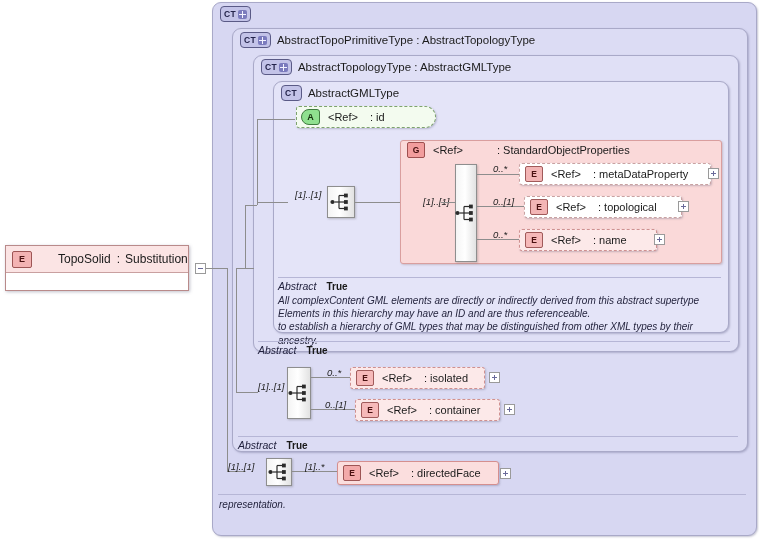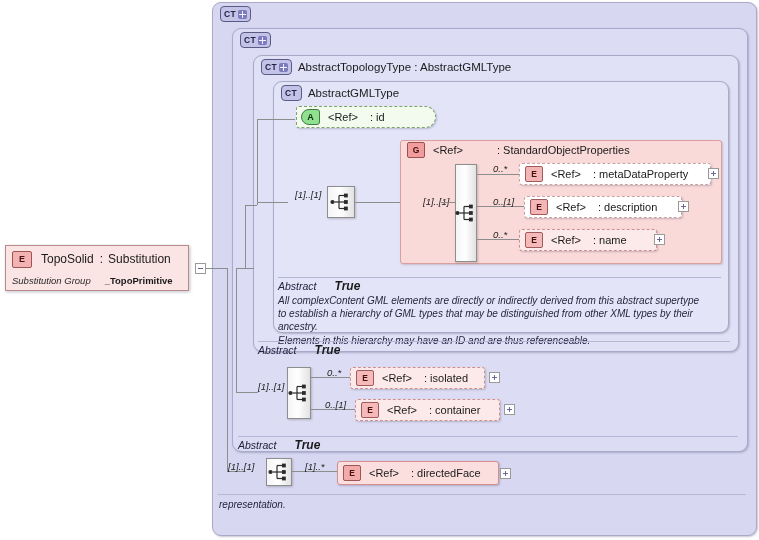--- a/index.html
+++ b/index.html
@@ -78,27 +78,26 @@
     display: flex;
     align-items: center;
     border-top: 1px solid #b6b6d6;
     font-size: 10.5px;
     box-sizing: border-box;
     padding-top: 2px;
   }
   .abstract-row .ab-key {
     font-style: italic;
     color: #22223f;
-    margin-right: 18px;
+    margin-right: 10px;
   }
   .abstract-row .ab-val {
     font-weight: bold;
-    font-size: 12px;
+    font-size: 10px;
     color: #1a1a1a;
-    font-style: italic;
   }
 
   
   .anno {
     position: absolute;
     font-style: italic;
     font-size: 10px;
     line-height: 13.2px;
     color: #25253f;
   }
@@ -228,21 +227,21 @@
   }
   .subst-top .badge2 {
     display: inline-flex; align-items:center; justify-content:center;
     width: 18px; height: 15px;
     margin-left: 6px;
     background: #f3b3b3;
     border: 1px solid #9d5555;
     border-radius: 2px;
     font-size: 9px; font-weight: bold; color:#4a1111;
   }
-  .subst-top .t1 { margin-left: 9px; font-size: 12px; }
+  .subst-top .t1 { margin-left: 26px; font-size: 12px; }
   .subst-bot {
     position: absolute;
     left: 0; bottom: 0; right: 0;
     height: 19px;
     display: flex;
     align-items: center;
     background: #fbe4e4;
   }
   .subst-bot .k {
     margin-left: 6px;
@@ -323,42 +322,39 @@
   <div class="ctbox ct2" style="left:232px; top:28px; width:516px; height:424px;"></div>
   <div class="ctbox ct3" style="left:253px; top:55px; width:486px; height:297px;"></div>
   <div class="ctbox ct4" style="left:273px; top:81px; width:456px; height:252px;"></div>
 
   <div class="ct-head" style="left:220px; top:6px;">
     <span class="ct-badge">CT<span class="plusmark"></span></span>
   </div>
 
   <div class="ct-head" style="left:240px; top:32px;">
     <span class="ct-badge">CT<span class="plusmark"></span></span>
+    <span>AbstractTopoPrimitiveType : AbstractTopologyType</span>
   </div>
 
   <div class="ct-head" style="left:261px; top:59px;">
     <span class="ct-badge">CT<span class="plusmark"></span></span>
     <span>AbstractTopologyType : AbstractGMLType</span>
   </div>
 
   <div class="ct-head" style="left:281px; top:85px;">
     <span class="ct-badge" style="padding-right:4px;">CT</span>
     <span>AbstractGMLType</span>
   </div>
 
   <div class="subst-box" style="left:5px; top:245px; width:184px; height:46px;">
     <div class="subst-top">
       <span class="badge2">E</span>
       <span class="t1">TopoSolid</span>
       <span class="t1" style="margin-left:6px;">:</span>
       <span class="t1" style="margin-left:5px;">Substitution</span>
-    </div>
-    <div class="subst-bot">
-      <span class="k">Substitution Group</span>
-      <span class="v">_TopoPrimitive</span>
     </div>
   </div>
 
   <div class="tgl" style="left:195px; top:263px;"></div>
 
   <div class="ln h" style="left:206px; top:268px; width:22px;"></div>
 
   <div class="ln v" style="left:227px; top:268px; height:204px;"></div>
   <div class="ln h" style="left:227px; top:471px; width:18px;"></div>
 
@@ -427,40 +423,40 @@
     <span class="badge">E</span>
     <span class="ref">&lt;Ref&gt;</span>
     <span class="nm">: metaDataProperty</span>
   </div>
   <div class="tgl plus" style="left:708px; top:168px;"></div>
 
   <div class="occ" style="left:493px; top:196px;">0..[1]</div>
   <div class="node el-white" style="left:524px; top:196px; width:158px; height:22px;">
     <span class="badge">E</span>
     <span class="ref">&lt;Ref&gt;</span>
-    <span class="nm">: description</span>
+    <span class="nm">: topological</span>
   </div>
   <div class="tgl plus" style="left:678px; top:201px;"></div>
 
   <div class="occ" style="left:493px; top:229px;">0..*</div>
   <div class="node el-dashed" style="left:519px; top:229px; width:138px; height:22px;">
     <span class="badge">E</span>
     <span class="ref">&lt;Ref&gt;</span>
     <span class="nm">: name</span>
   </div>
   <div class="tgl plus" style="left:654px; top:234px;"></div>
 
   <div class="abstract-row" style="left:278px; top:277px; width:443px; height:15px;">
     <span class="ab-key">Abstract</span>
     <span class="ab-val">True</span>
   </div>
   <div class="anno" style="left:278px; top:294px; width:443px;">
     <div>All complexContent GML elements are directly or indirectly derived from this abstract supertype</div>
+    <div>Elements in this hierarchy may have an ID and are thus referenceable.</div>
     <div>to establish a hierarchy of GML types that may be distinguished from other XML types by their ancestry.</div>
-    <div>Elements in this hierarchy may have an ID and are thus referenceable.</div>
   </div>
 
   <div class="abstract-row" style="left:258px; top:341px; width:472px; height:15px;">
     <span class="ab-key">Abstract</span>
     <span class="ab-val">True</span>
   </div>
 
   <div class="occ" style="left:258px; top:381px;">[1]..[1]</div>
   <div class="comp" style="left:287px; top:367px; width:24px; height:52px;">
     <svg width="22" height="18" viewBox="0 0 22 18">

